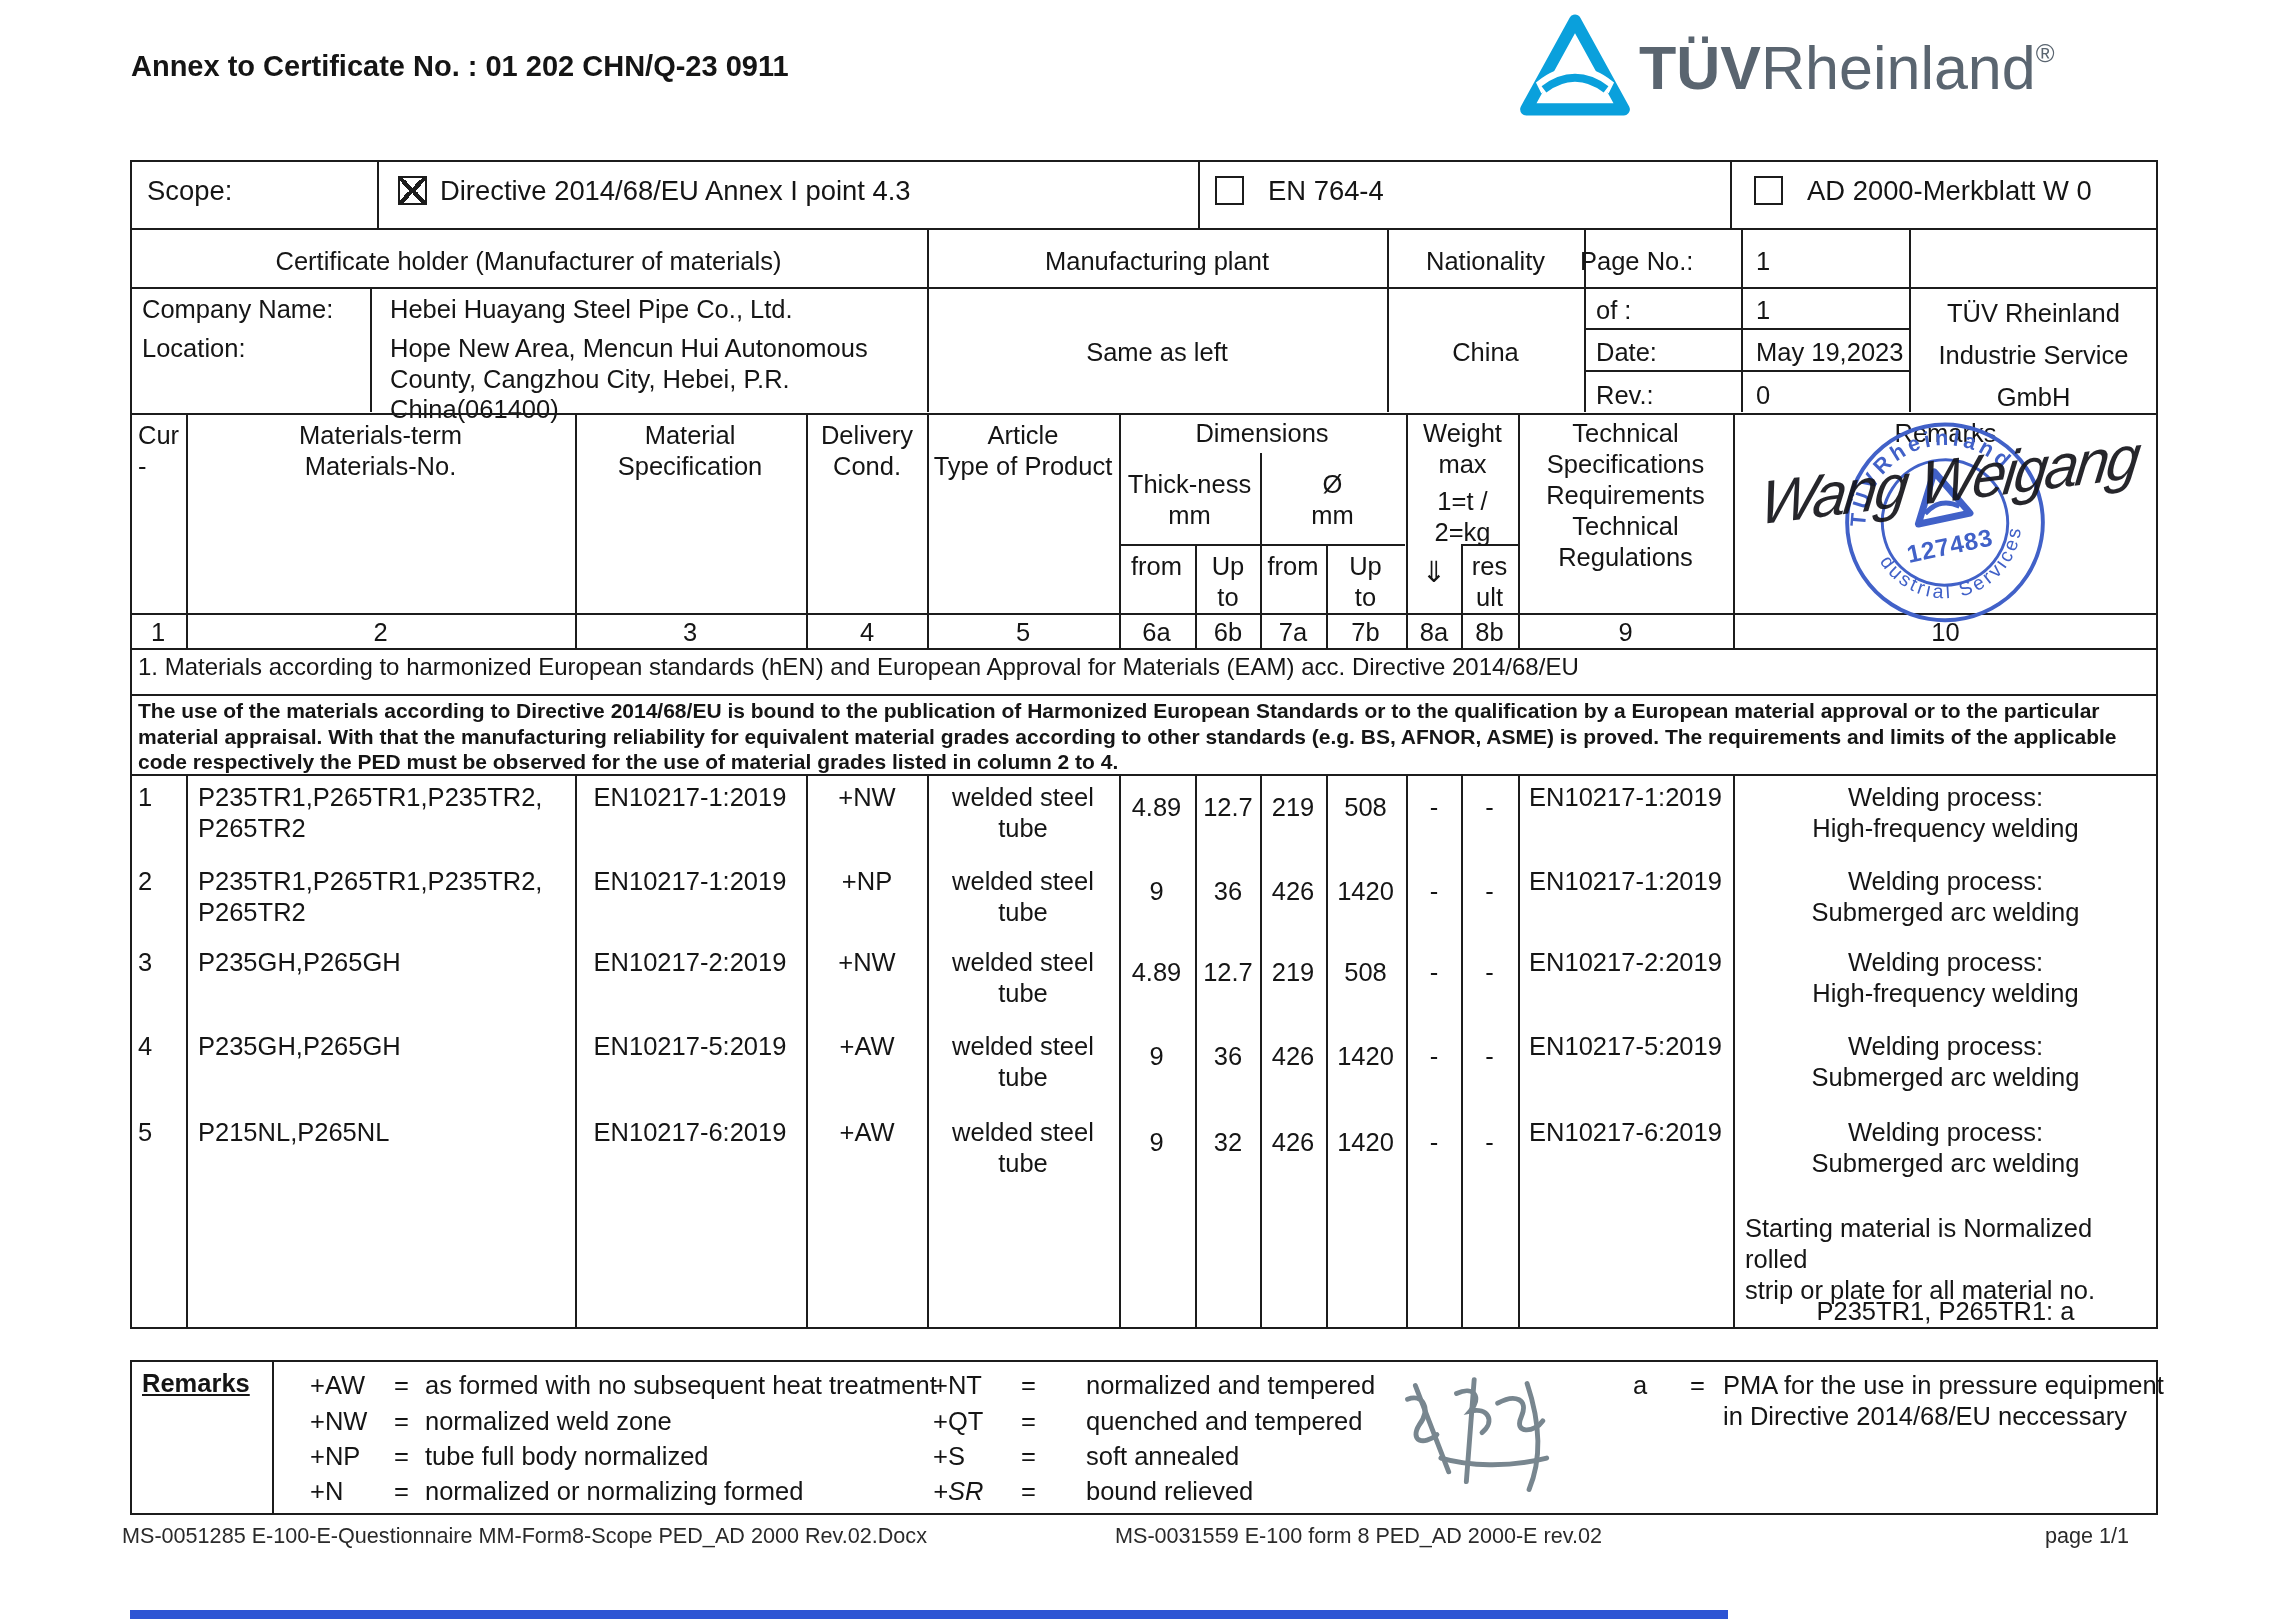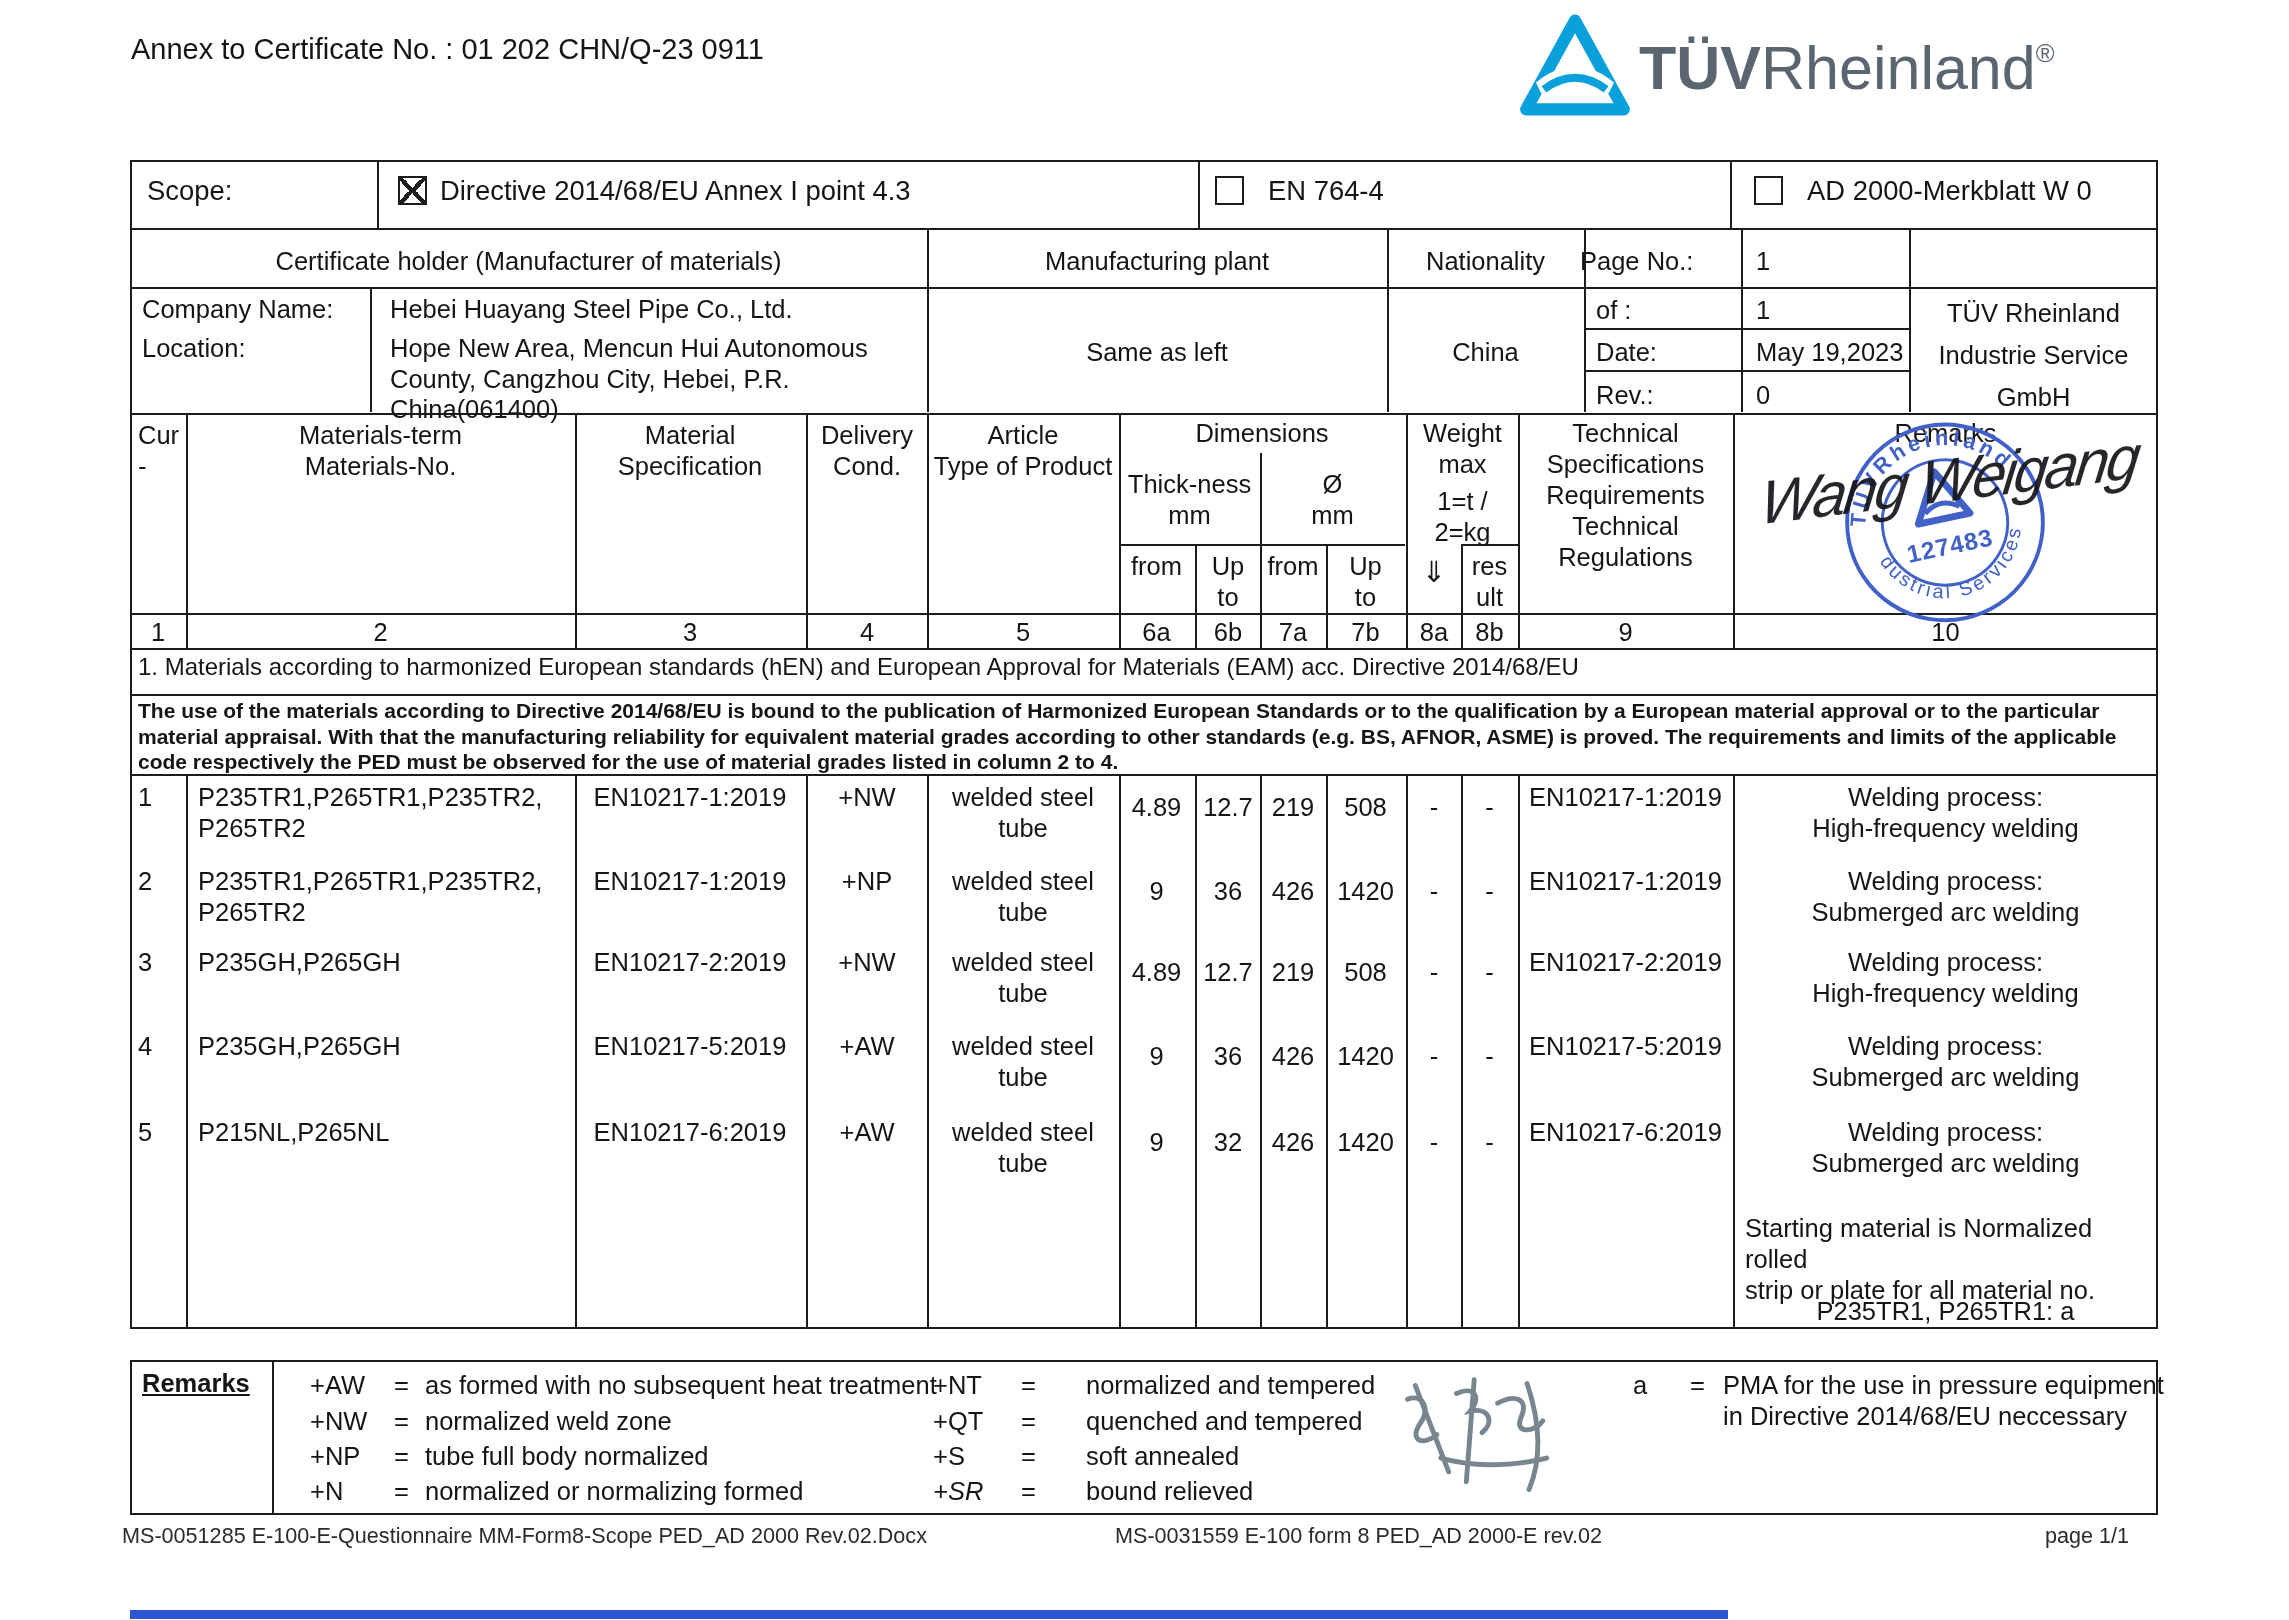--- a/index.html
+++ b/index.html
@@ -5,21 +5,21 @@
   * { box-sizing: border-box; margin: 0; padding: 0; }
   body { background: #e8e8e8; font-family: "Liberation Sans", sans-serif; }
   .page { position: relative; width: 2290px; height: 1620px; background: #ffffff; overflow: hidden;
           font-family: "Liberation Sans", sans-serif; color: #151515; }
   .abs { position: absolute; }
   .hl { position: absolute; height: 2px; background: #1c1c1c; }
   .vl { position: absolute; width: 2px; background: #1c1c1c; }
   .frame { position: absolute; border: 2.9px solid #1c1c1c; }
   .cell { position: absolute; font-size: 25.5px; line-height: 1.22; color: #151515; white-space: pre-line; }
   .ctr { text-align: center; }
-  .doc-title { position: absolute; left: 131px; top: 33px; font-size: 29px; font-weight: normal; }
+  .doc-title { position: absolute; left: 131px; top: 50px; font-size: 29px; font-weight: bold; }
   .wordmark { position: absolute; left: 1639px; top: 33px; font-size: 61px; color: #5a6570; letter-spacing: 0px; }
   .wm-b { font-weight: bold; }
   .wm-reg { font-size: 25.5px; vertical-align: 27.4px; }
   .cbx { position: absolute; width: 29px; height: 29px; border: 2.9px solid #1c1c1c; background: #fff; }
   .cbx.checked { background:
       linear-gradient(45deg, transparent 44%, #1c1c1c 44%, #1c1c1c 56%, transparent 56%),
       linear-gradient(-45deg, transparent 44%, #1c1c1c 44%, #1c1c1c 56%, transparent 56%); }
   .sec-title { position: absolute; left: 138px; top: 653px; font-size: 24px; font-weight: normal; }
   .note { position: absolute; left: 138px; top: 698px; width: 2011px; font-size: 21px; font-weight: bold; line-height: 1.22; }
   .pnum { padding-top: 9.8px; }

